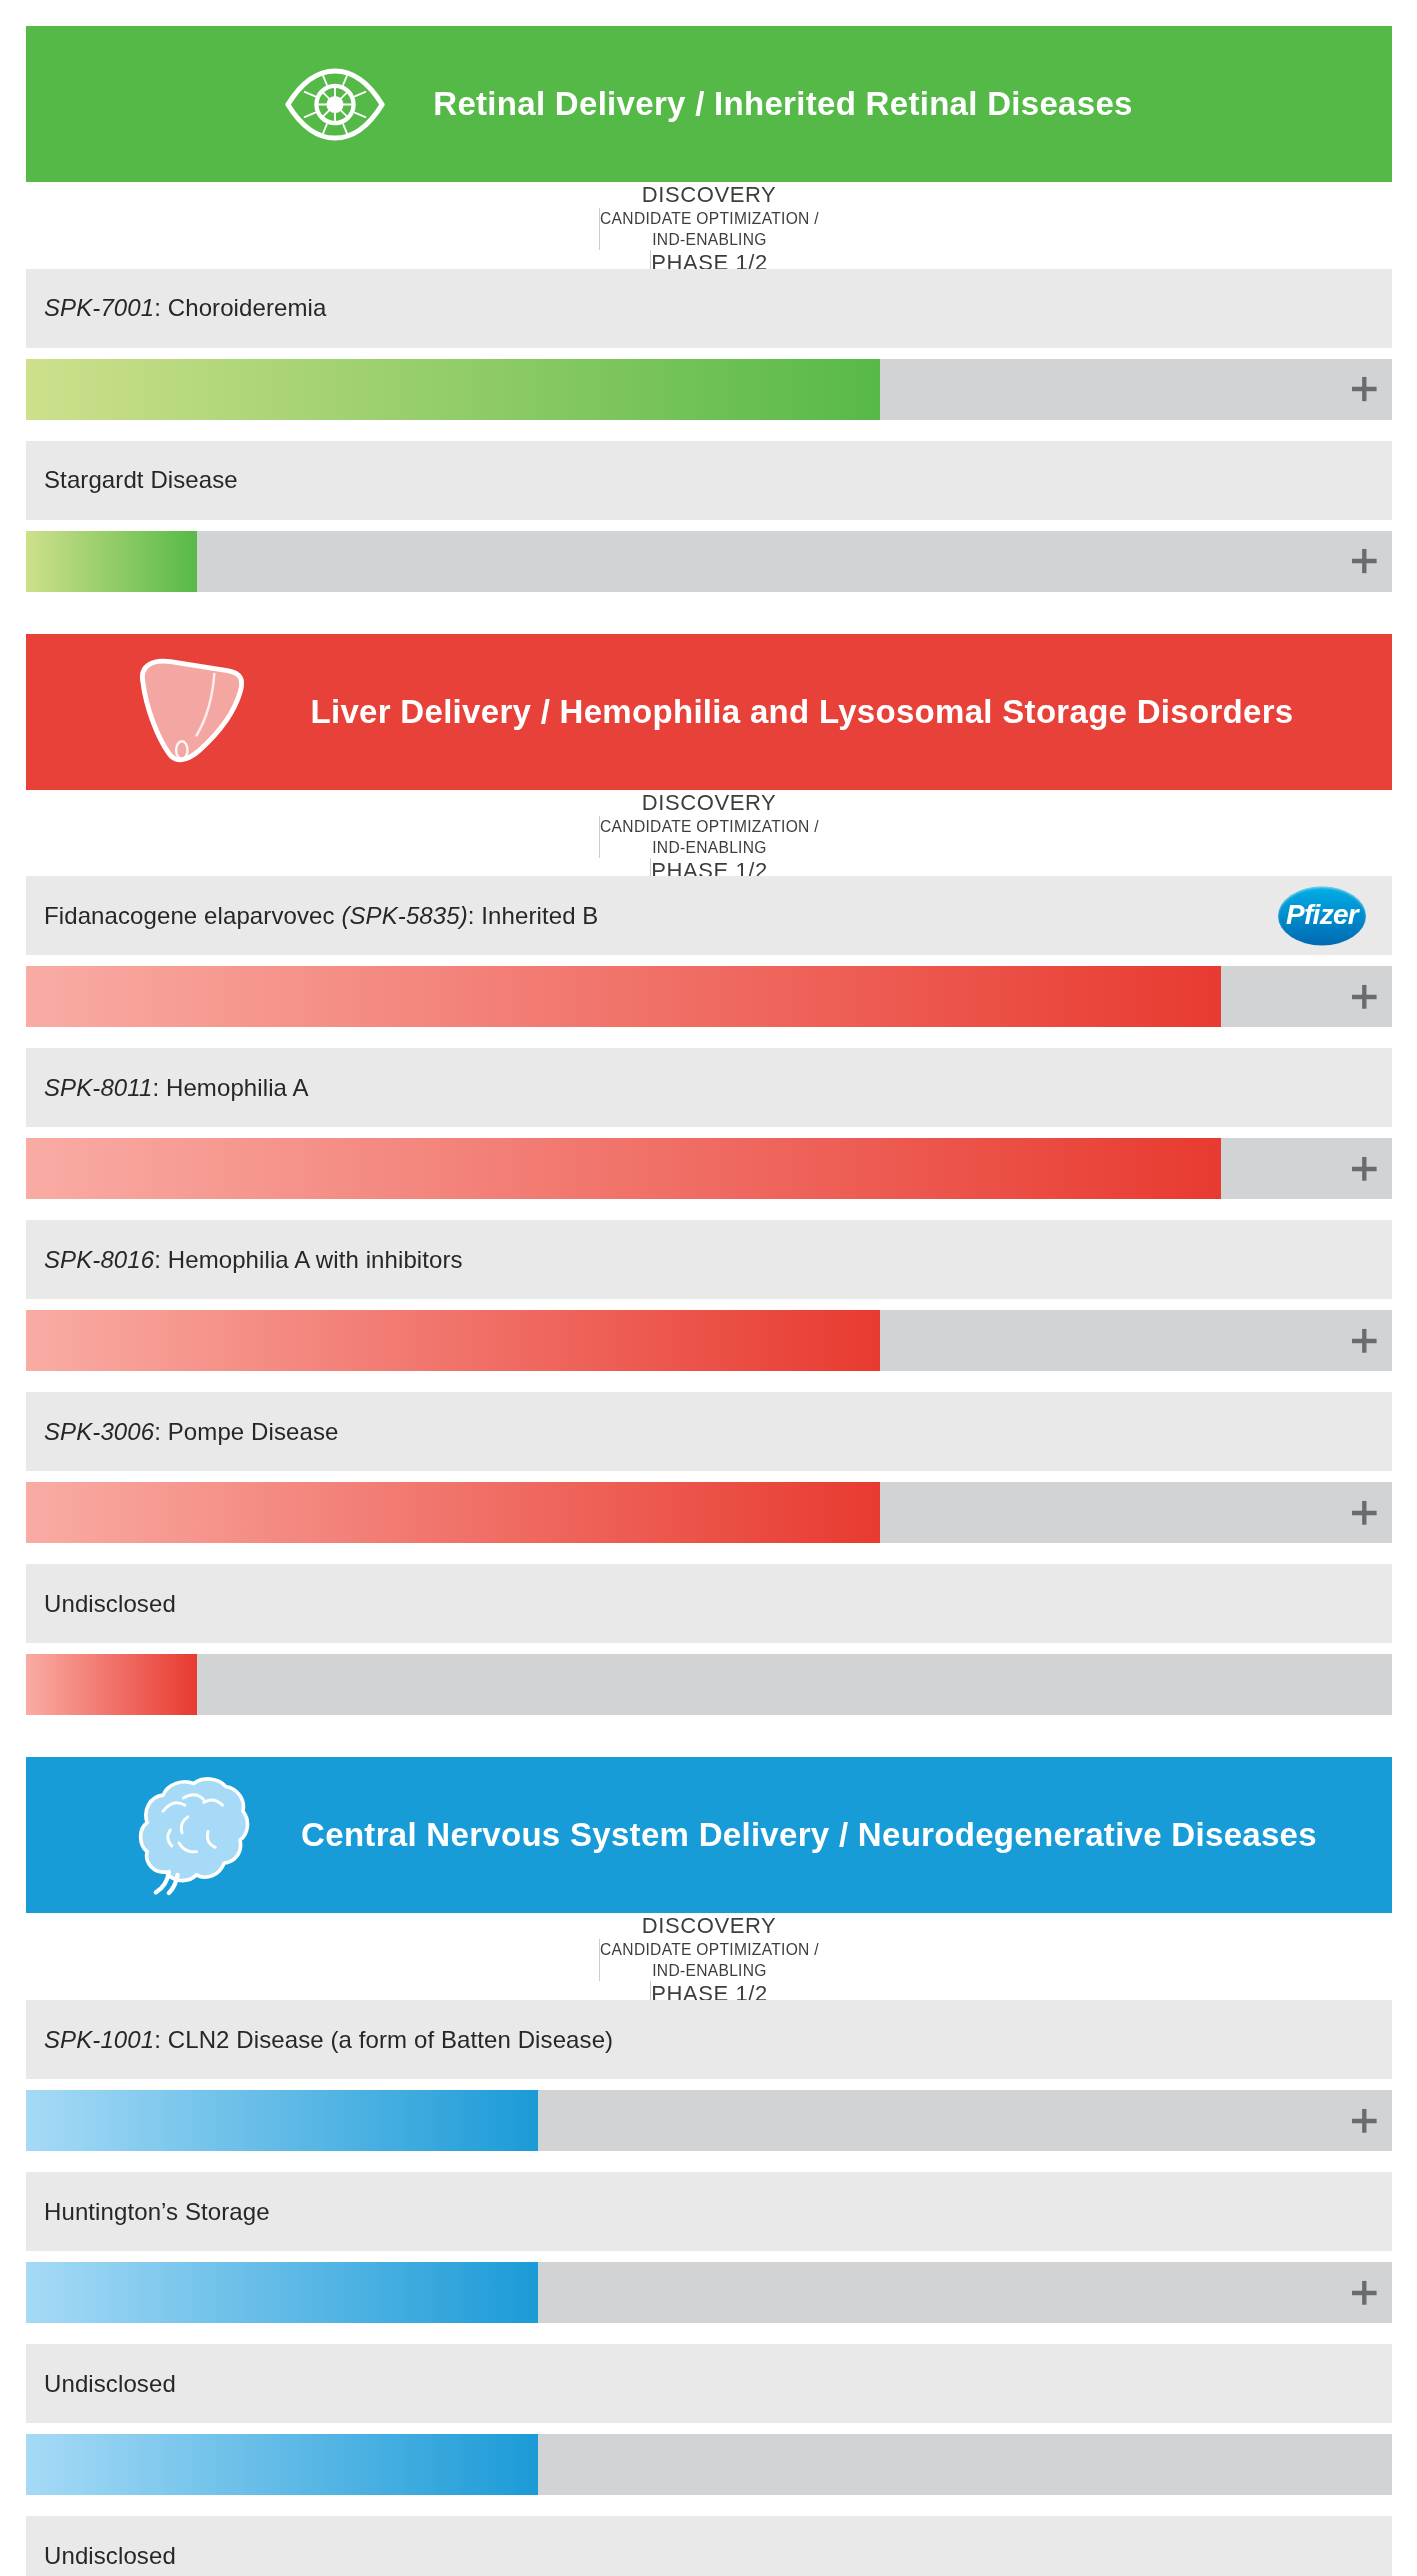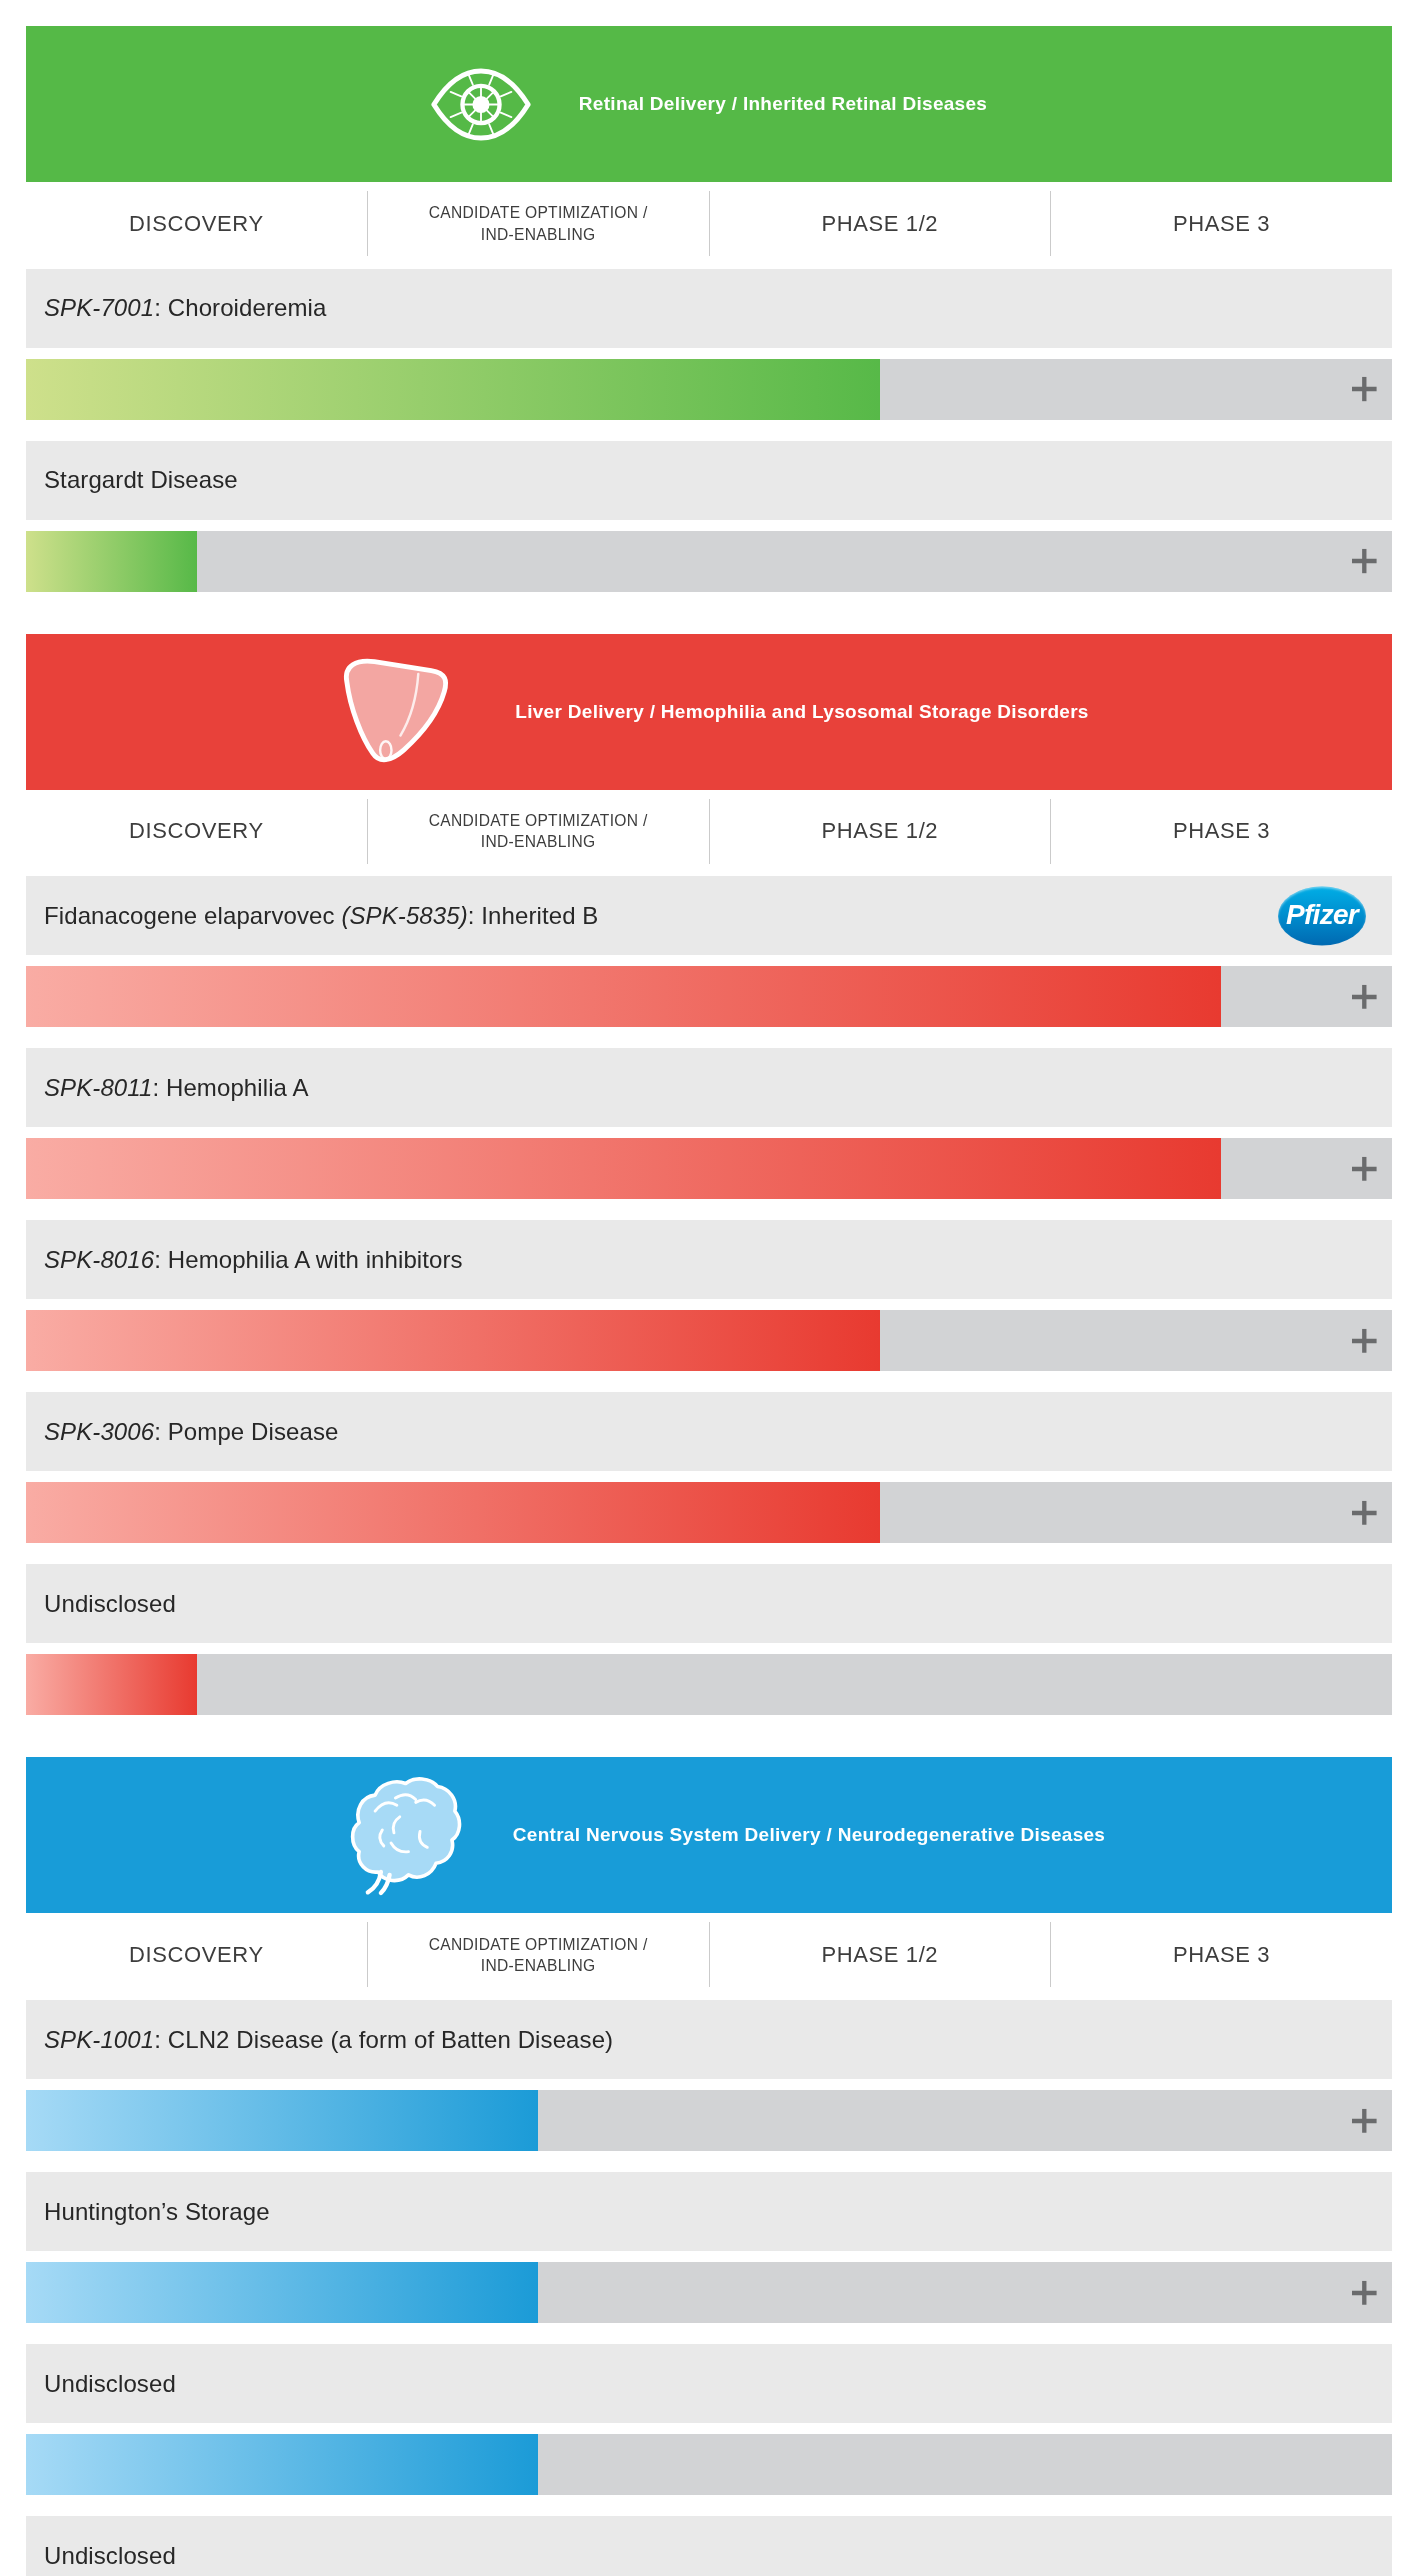--- a/index.html
+++ b/index.html
@@ -16,34 +16,35 @@
   .section-header {
     height: 156px;
     display: flex;
     align-items: center;
     justify-content: center;
     gap: 48px;
   }
   .section-title {
     margin: 0;
     color: #ffffff;
-    font-size: 19px;
+    font-size: 33px;
     font-weight: 700;
     letter-spacing: 0.3px;
   }
   .hdr-icon { display: inline-flex; }
   [data-name="eye-icon"]   svg { width: 100px; height: 79px; }
   [data-name="liver-icon"] svg { width: 138px; height: 122px; }
   [data-name="brain-icon"] svg { width: 116px; height: 124px; }
 
   .phase-row {
     display: flex;
     height: 74px;
-    align-items: flex-end;
+    align-items: center;
     background: #ffffff;
+    flex-direction: column;
   }
   .phase-cell {
     flex: 1 1 0;
     height: 65px;
     display: flex;
     flex-direction: column;
     align-items: center;
     justify-content: center;
     color: #3d3d3d;
   }

